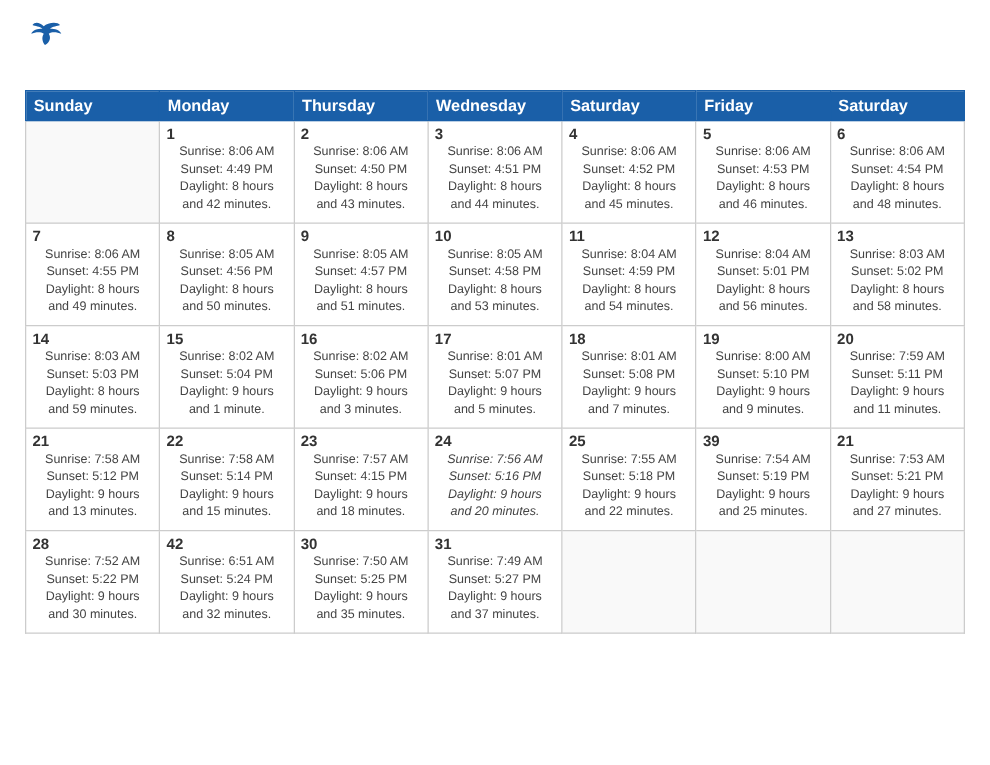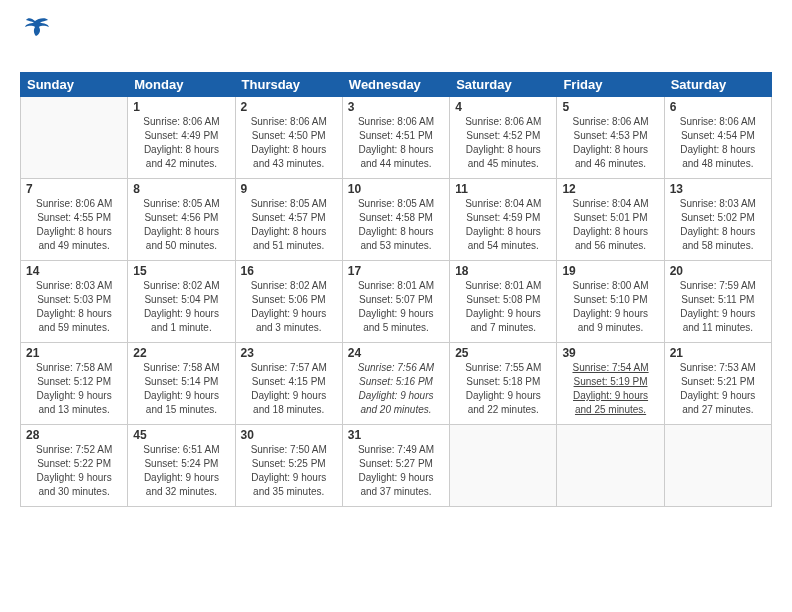--- a/index.html
+++ b/index.html
@@ -295,21 +295,21 @@
           </td>
           <td>
             <span class="day-num">25</span>
             <div class="day-info" style="white-space: pre-line;">Sunrise: 7:55 AM
 Sunset: 5:18 PM
 Daylight: 9 hours
 and 22 minutes.</div>
           </td>
           <td>
             <span class="day-num">39</span>
-            <div class="day-info" style="white-space: pre-line; text-decoration: underline;">Sunrise: 7:54 AM
+            <div class="day-info" style="white-space: pre-line;">Sunrise: 7:54 AM
 Sunset: 5:19 PM
 Daylight: 9 hours
 and 25 minutes.</div>
           </td>
           <td>
             <span class="day-num">21</span>
             <div class="day-info" style="white-space: pre-line;">Sunrise: 7:53 AM
 Sunset: 5:21 PM
 Daylight: 9 hours
 and 27 minutes.</div>
@@ -317,21 +317,21 @@
         </tr>
         <tr>
           <td>
             <span class="day-num">28</span>
             <div class="day-info" style="white-space: pre-line;">Sunrise: 7:52 AM
 Sunset: 5:22 PM
 Daylight: 9 hours
 and 30 minutes.</div>
           </td>
           <td>
-            <span class="day-num">45</span>
+            <span class="day-num">42</span>
             <div class="day-info" style="white-space: pre-line;">Sunrise: 6:51 AM
 Sunset: 5:24 PM
 Daylight: 9 hours
 and 32 minutes.</div>
           </td>
           <td>
             <span class="day-num">30</span>
             <div class="day-info" style="white-space: pre-line;">Sunrise: 7:50 AM
 Sunset: 5:25 PM
 Daylight: 9 hours

